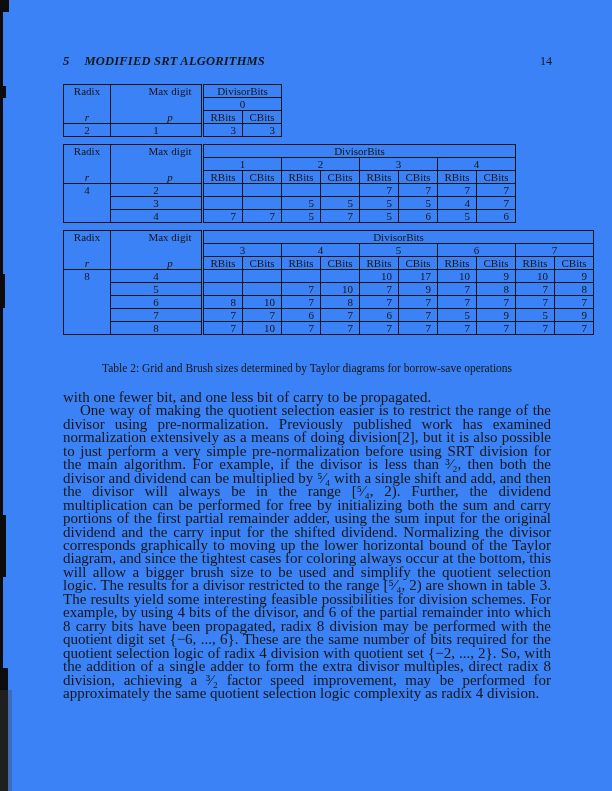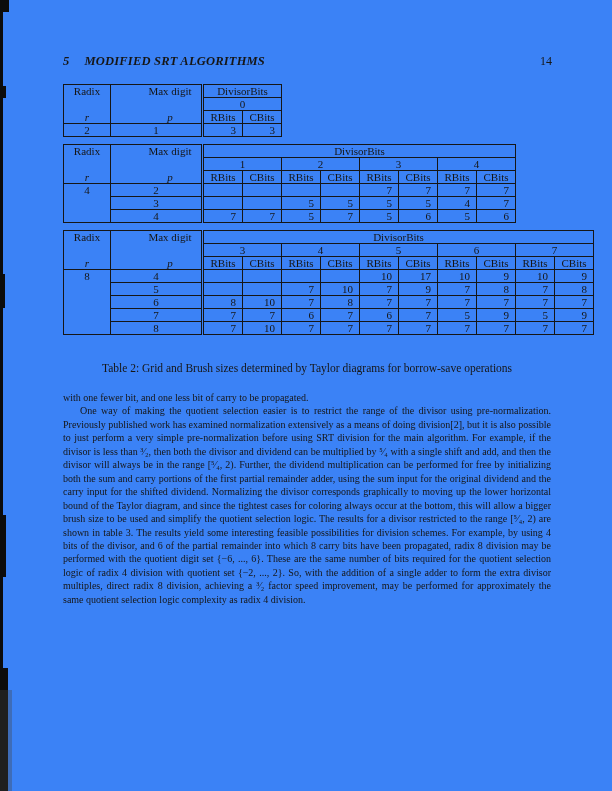--- a/index.html
+++ b/index.html
@@ -29,21 +29,21 @@
   .dtable .sub{width:30px;}
   .dtable .stack{height:38px;display:flex;flex-direction:column;justify-content:space-between;align-items:center;}
   .dtable .db,.dtable .grp,.dtable .sub{text-align:center;}
   .dtable .dbl{border-left:3px double #161616;margin-top:24px;}
   .dtable .radixval{vertical-align:top;text-align:center;}
   .dtable .pval{text-align:center;}
   .dtable .val{text-align:right;padding-right:6px;}
   
   .caption{position:absolute;left:63px;width:488px;top:362px;text-align:center;font-size:11.5px;}
   
-  .body-text{position:absolute;left:63px;top:391px;width:488px;font-size:10px;line-height:13.45px;text-align:justify;}
+  .body-text{position:absolute;left:63px;top:391px;width:488px;font-size:15px;line-height:13.45px;text-align:justify;}
   .body-text p{margin:0;}
   .body-text p.indent{text-indent:17px;}
 </style>
 </head>
 <body>
 
 <div class="page">
 
   <div class="edge-line"></div>
   <div class="blob" style="top:0;width:9px;height:12px;"></div>

